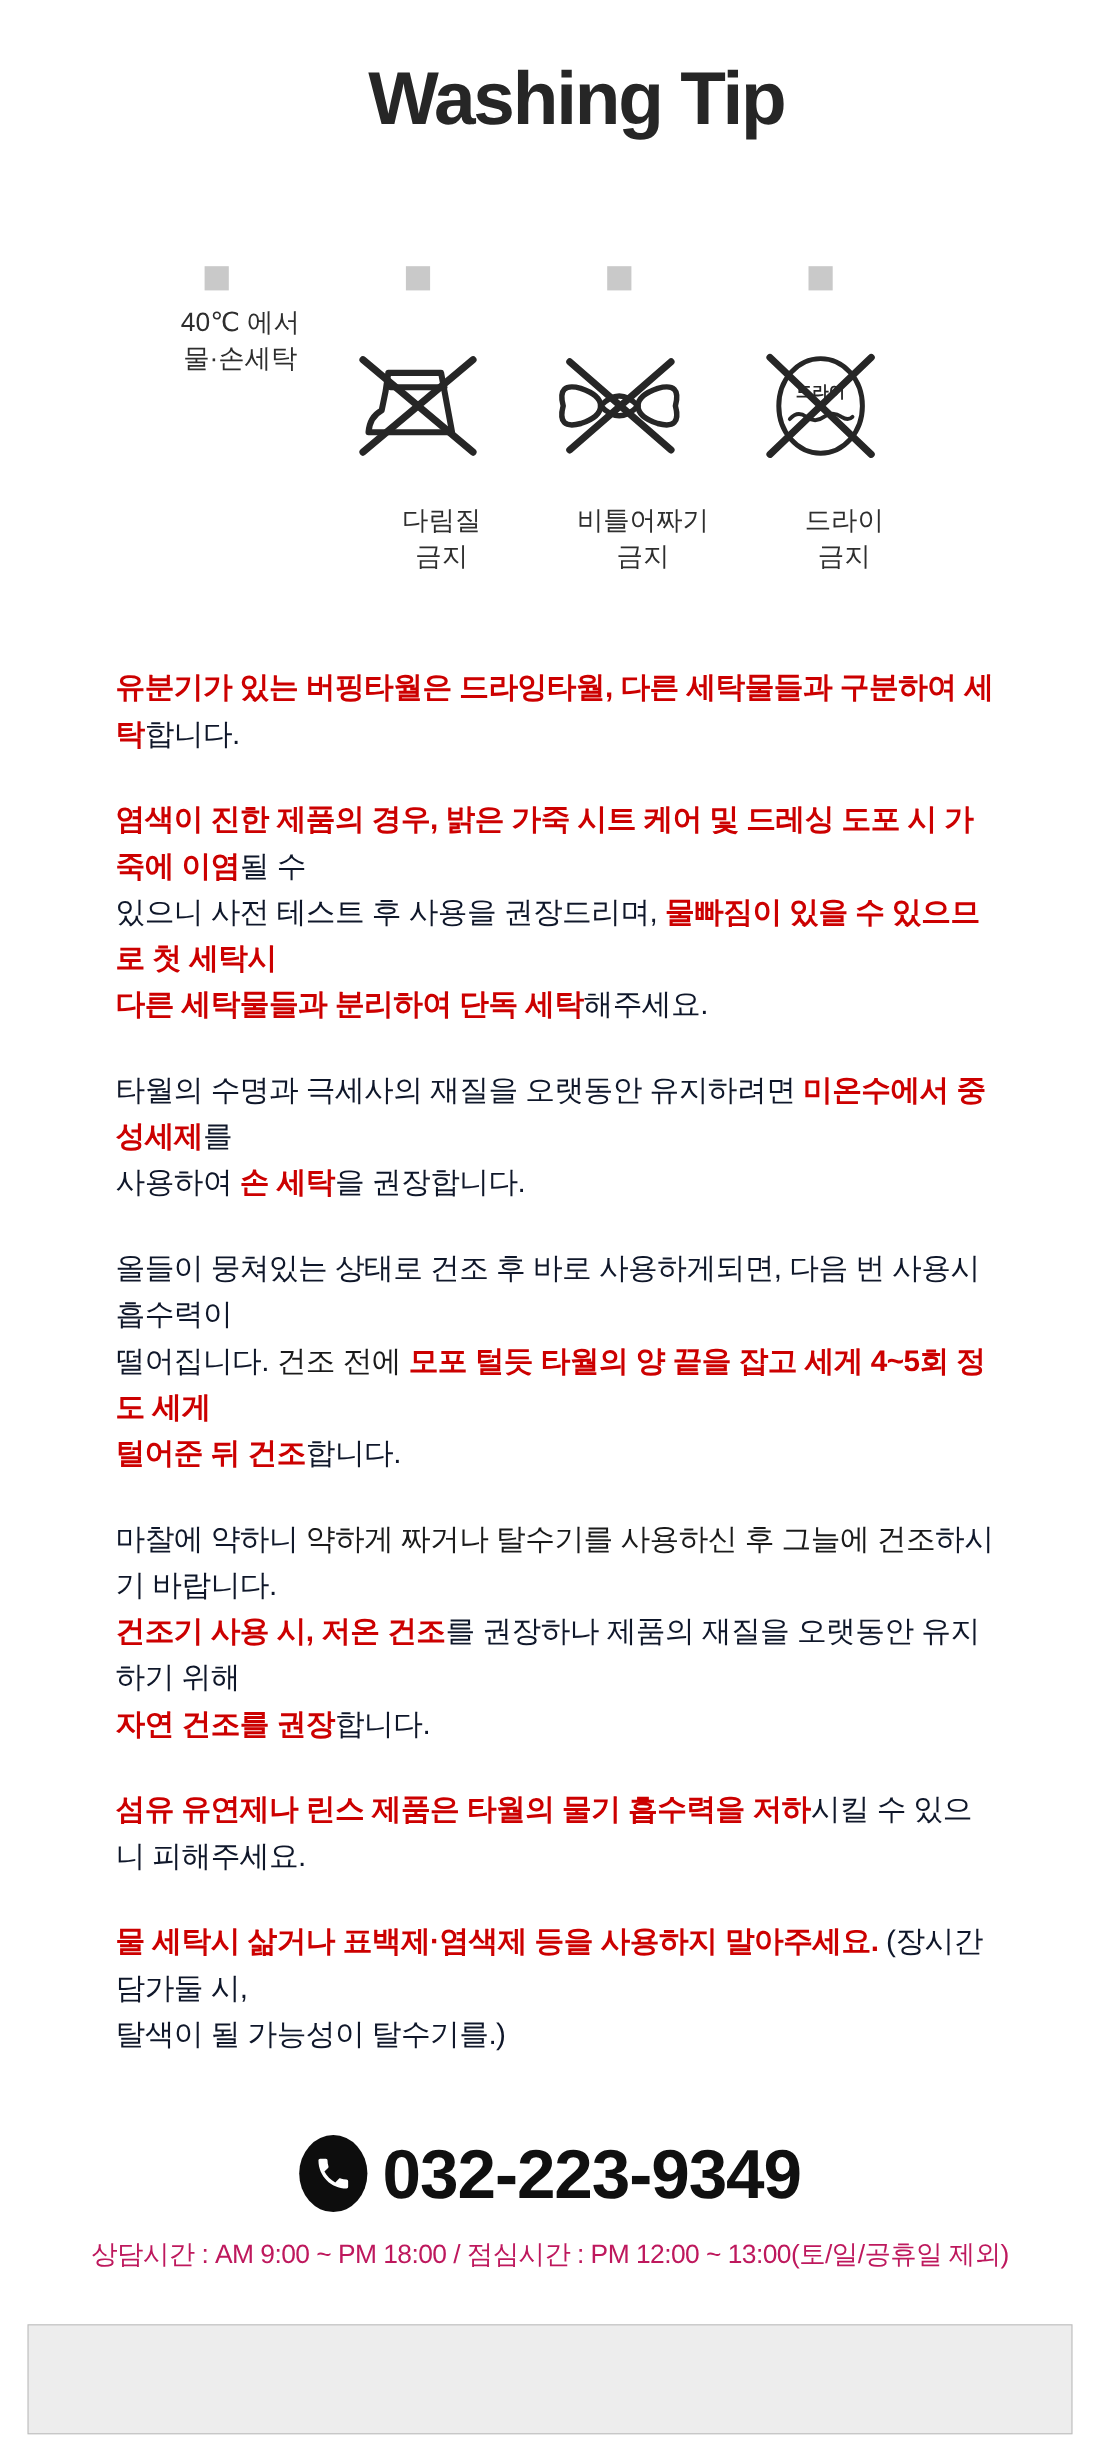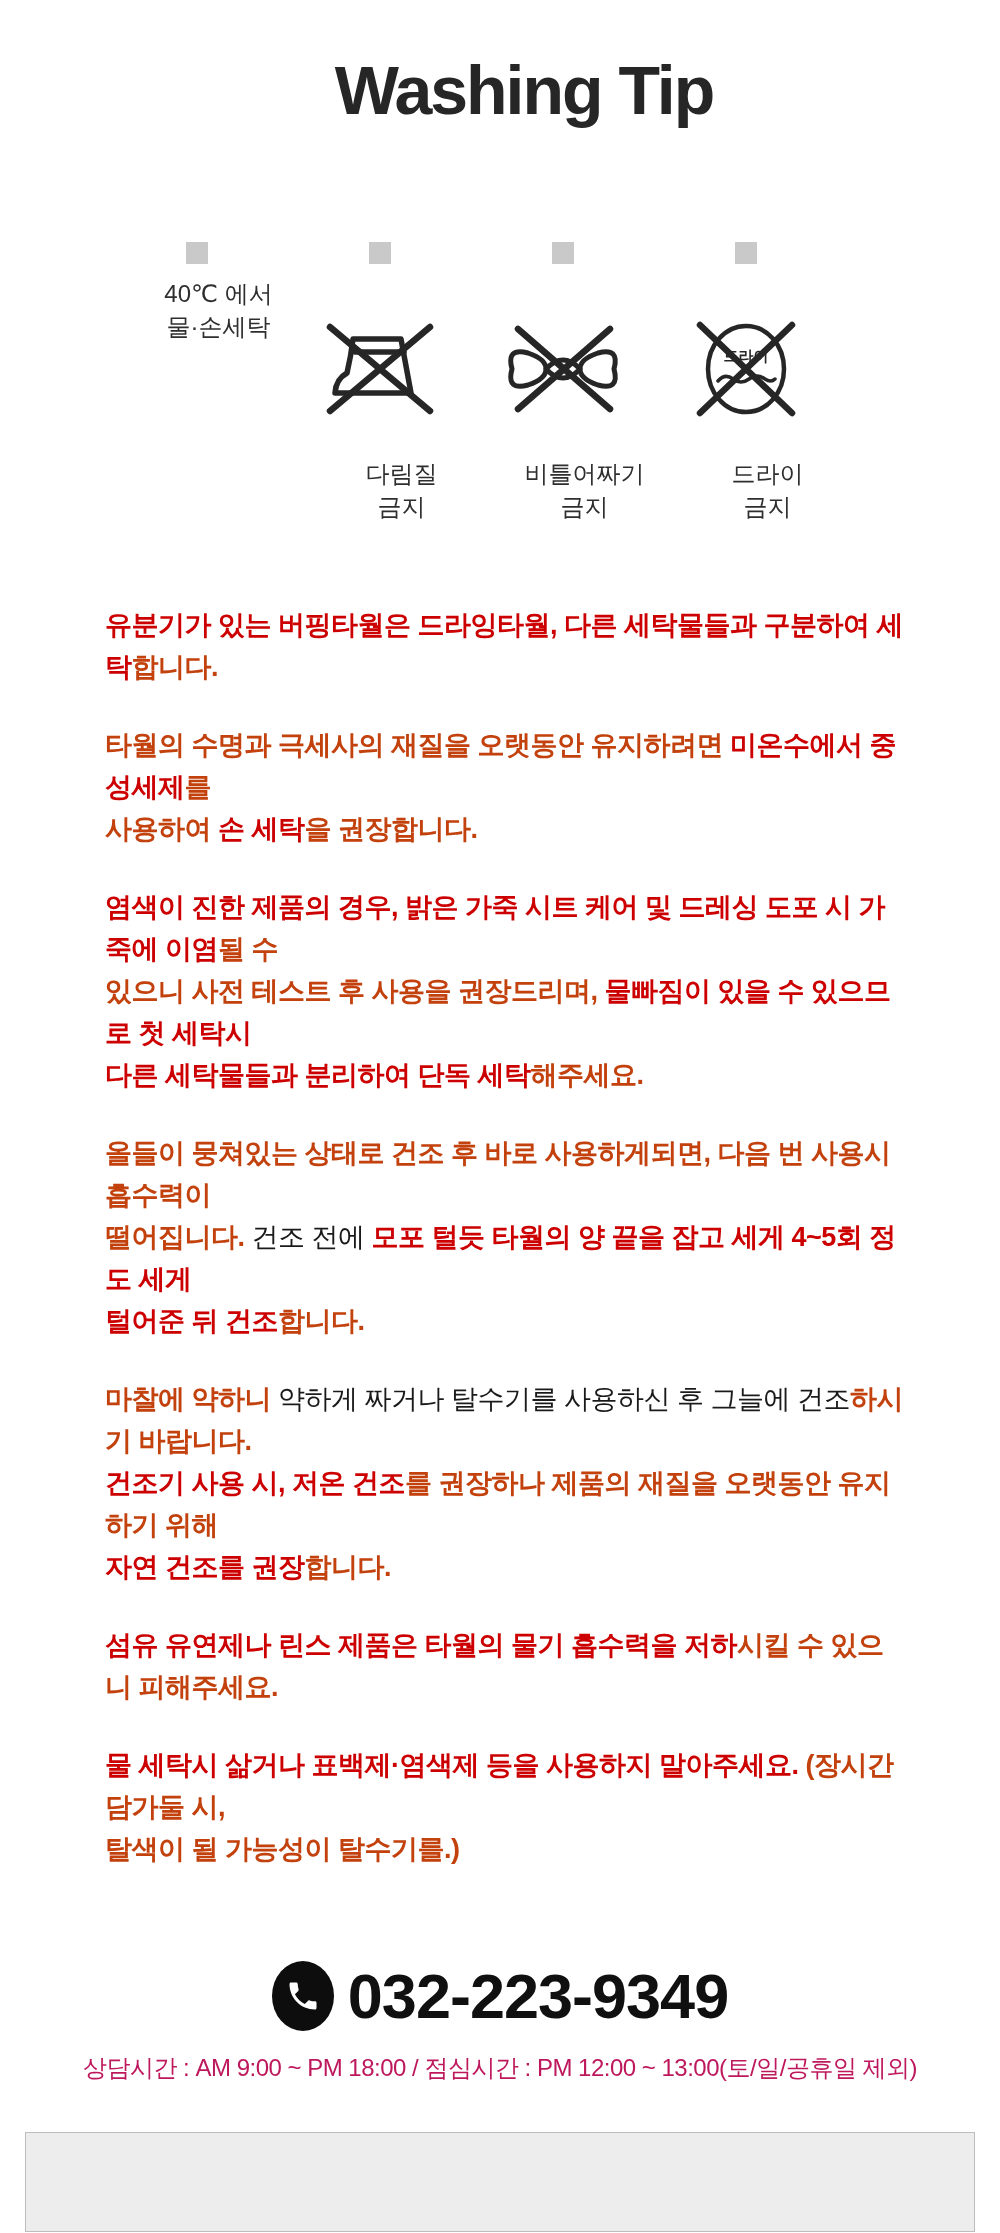--- a/index.html
+++ b/index.html
@@ -24,24 +24,24 @@
   .care-iconbox svg { stroke:#262626; fill:none; stroke-linecap:round; stroke-linejoin:round; }
   .care-iconbox svg text { stroke:none; fill:#262626; font-weight:700; }
   .care-label { margin-top:14px; text-align:center; font-size:24px; line-height:1.36; color:#2e2e2e; }
   .care-label span { display:block;margin-left:44px; }
 
   
   .tips { margin:80px 0 0 105px; width:800px; }
   .tip { font-size:27px; line-height:42px; margin-bottom:36px; font-weight:500; letter-spacing:-0.5px; }
   .seg-red { color:#cc0000; font-weight:700; }
   .seg-bold { color:#1a1a1a; font-weight:400;text-align:center; }
-  .seg-normal { color:#c2410c; font-weight:700;margin-top:15px; }
+  .seg-normal { color:#0f172a; font-weight:400;margin-top:15px; }
 
   
-  .phone-row { margin-top:90px; display:flex; align-items:center; justify-content:center; gap:14px; }
+  .phone-row { margin-top:71px; display:flex; align-items:flex-start; justify-content:center; gap:14px; }
   .phone-badge { width:62px; height:70px; border-radius:50%; background:#0d0d0d;
                  display:flex; align-items:center; justify-content:center; }
   .phone-badge svg { width:36px; height:36px; fill:#ffffff; }
   .phone-num { font-size:63px; font-weight:700; letter-spacing:-1px; color:#101010; }
   .hours { margin-top:20px; text-align:center; font-size:24px; color:#be185d; letter-spacing:-0.5px; }
 
   
   .info-box { width:950px; margin:48px auto 20px auto; background:#ededed;
               border:1px solid #bdbdbd; padding:40px 30px 58px 30px; }
 </style>
@@ -107,22 +107,22 @@
       </div>
       <div class="care-label">
         <span>드라이</span>
         <span>금지</span>
       </div>
     </div>
   </div>
 
   <div class="tips">
       <p class="tip"><span class="seg-red">유분기가 있는 버핑타월은 드라잉타월, 다른 세탁물들과 구분하여 세탁</span><span class="seg-normal">합니다.</span></p>
+      <p class="tip"><span class="seg-red">염색이 진한 제품의 경우, 밝은 가죽 시트 케어 및 드레싱 도포 시 가죽에 이염</span><span class="seg-normal">될 수</span><br><span class="seg-normal">있으니 사전 테스트 후 사용을 권장드리며, </span><span class="seg-red">물빠짐이 있을 수 있으므로 첫 세탁시</span><br><span class="seg-red">다른 세탁물들과 분리하여 단독 세탁</span><span class="seg-normal">해주세요.</span></p>
       <p class="tip"><span class="seg-normal">타월의 수명과 극세사의 재질을 오랫동안 유지하려면 </span><span class="seg-red">미온수에서 중성세제</span><span class="seg-normal">를</span><br><span class="seg-normal">사용하여 </span><span class="seg-red">손 세탁</span><span class="seg-normal">을 권장합니다.</span></p>
-      <p class="tip"><span class="seg-red">염색이 진한 제품의 경우, 밝은 가죽 시트 케어 및 드레싱 도포 시 가죽에 이염</span><span class="seg-normal">될 수</span><br><span class="seg-normal">있으니 사전 테스트 후 사용을 권장드리며, </span><span class="seg-red">물빠짐이 있을 수 있으므로 첫 세탁시</span><br><span class="seg-red">다른 세탁물들과 분리하여 단독 세탁</span><span class="seg-normal">해주세요.</span></p>
       <p class="tip"><span class="seg-normal">올들이 뭉쳐있는 상태로 건조 후 바로 사용하게되면, 다음 번 사용시 흡수력이</span><br><span class="seg-normal">떨어집니다. </span><span class="seg-bold">건조 전에 </span><span class="seg-red">모포 털듯 타월의 양 끝을 잡고 세게 4~5회 정도 세게</span><br><span class="seg-red">털어준 뒤 건조</span><span class="seg-normal">합니다.</span></p>
       <p class="tip"><span class="seg-normal">마찰에 약하니 </span><span class="seg-bold">약하게 짜거나 탈수기를 사용하신 후 그늘에 건조</span><span class="seg-normal">하시기 바랍니다.</span><br><span class="seg-red">건조기 사용 시, 저온 건조</span><span class="seg-normal">를 권장하나 제품의 재질을 오랫동안 유지하기 위해</span><br><span class="seg-red">자연 건조를 권장</span><span class="seg-normal">합니다.</span></p>
       <p class="tip"><span class="seg-red">섬유 유연제나 린스 제품은 타월의 물기 흡수력을 저하</span><span class="seg-normal">시킬 수 있으니 피해주세요.</span></p>
       <p class="tip"><span class="seg-red">물 세탁시 삶거나 표백제·염색제 등을 사용하지 말아주세요. </span><span class="seg-normal">(장시간 담가둘 시,</span><br><span class="seg-normal">탈색이 될 가능성이 탈수기를.)</span></p>
     </div>
 
   <div class="phone-row">
     <div class="phone-badge">
       <svg viewBox="0 0 24 24">
           <path d="M6.62 10.79c1.44 2.83 3.76 5.14 6.59 6.59l2.2-2.2c.27-.27.67-.36 1.02-.24 1.12.37 2.33.57 3.57.57.55 0 1 .45 1 1V20c0 .55-.45 1-1 1-9.39 0-17-7.61-17-17 0-.55.45-1 1-1h3.5c.55 0 1 .45 1 1 0 1.25.2 2.45.57 3.57.11.35.03.74-.25 1.02l-2.2 2.2z"></path>

